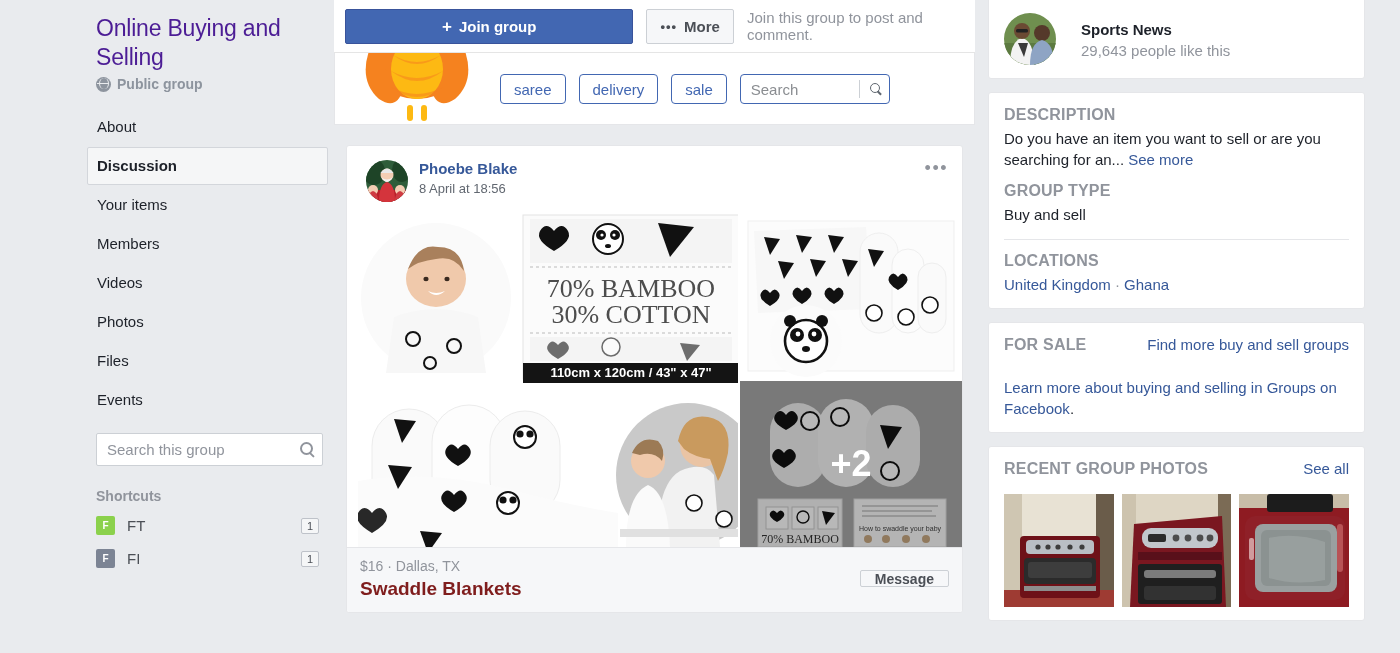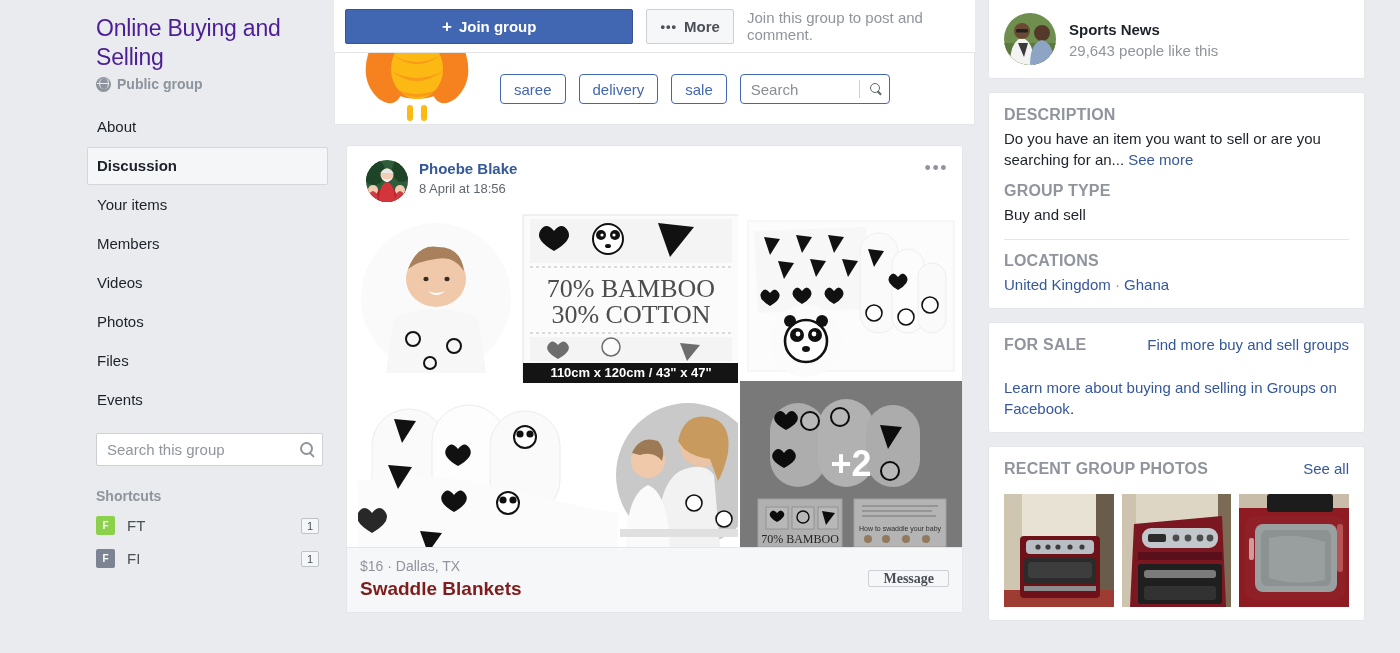--- a/index.html
+++ b/index.html
@@ -199,31 +199,31 @@
     background: #f6f7f9; border-top: 1px solid #e5e6e9;
     padding: 9px 13px 12px 13px; display: flex; align-items: center;
   }
   .listing-text { flex: 1; }
   .listing-meta { font-size: 14px; color: #90949c; line-height: 18px; }
   .listing-title { font-size: 19px; font-weight: bold; color: #7f1d1d; margin-top: 3px; }
   .btn-message {
     height: 17px; padding: 0 14px; background: #f6f7f9;
     border: 1px solid #ccd0d5; border-radius: 2px;
     font-size: 14px; font-weight: bold; color: #4b4f56;
-    display: flex; align-items: center; cursor: pointer; font-family: Liberation Serif, serif;
+    display: flex; align-items: center; cursor: pointer;
   }
 
   
   .right { position: absolute; left: 975px; top: 0; width: 425px; height: 653px; padding: 0 35px 0 13px; }
   .card {
     background: #fff; border: 1px solid #e5e6e9; border-radius: 3px;
     margin-bottom: 13px; padding: 13px 15px;
   }
   .card.first { margin-top: -42px; padding-top: 12px; }
-  .page-promo { display: flex; align-items: center; gap: 13px; margin-top: 42px; }
+  .page-promo { display: flex; align-items: center; gap: 25px; margin-top: 42px; }
   .promo-avatar { width: 52px; height: 52px; border-radius: 50%; overflow: hidden; flex: none; position: relative; }
   .promo-name { font-size: 15px; font-weight: bold; color: #1d2129; line-height: 19px; }
   .promo-sub { font-size: 15px; color: #90949c; margin-top: 3px; }
 
   .sec-label { font-size: 16px; font-weight: bold; color: #90949c; letter-spacing: 0.2px; margin-bottom: 4px; }
   .sec-body { font-size: 15px; color: #1d2129; line-height: 21px; }
   .link { color: #365899; cursor: pointer; }
   .sec-gap { margin-top: 12px; }
   .hr { height: 1px; background: #e5e6e9; margin: 14px 0 12px 0; }
 

